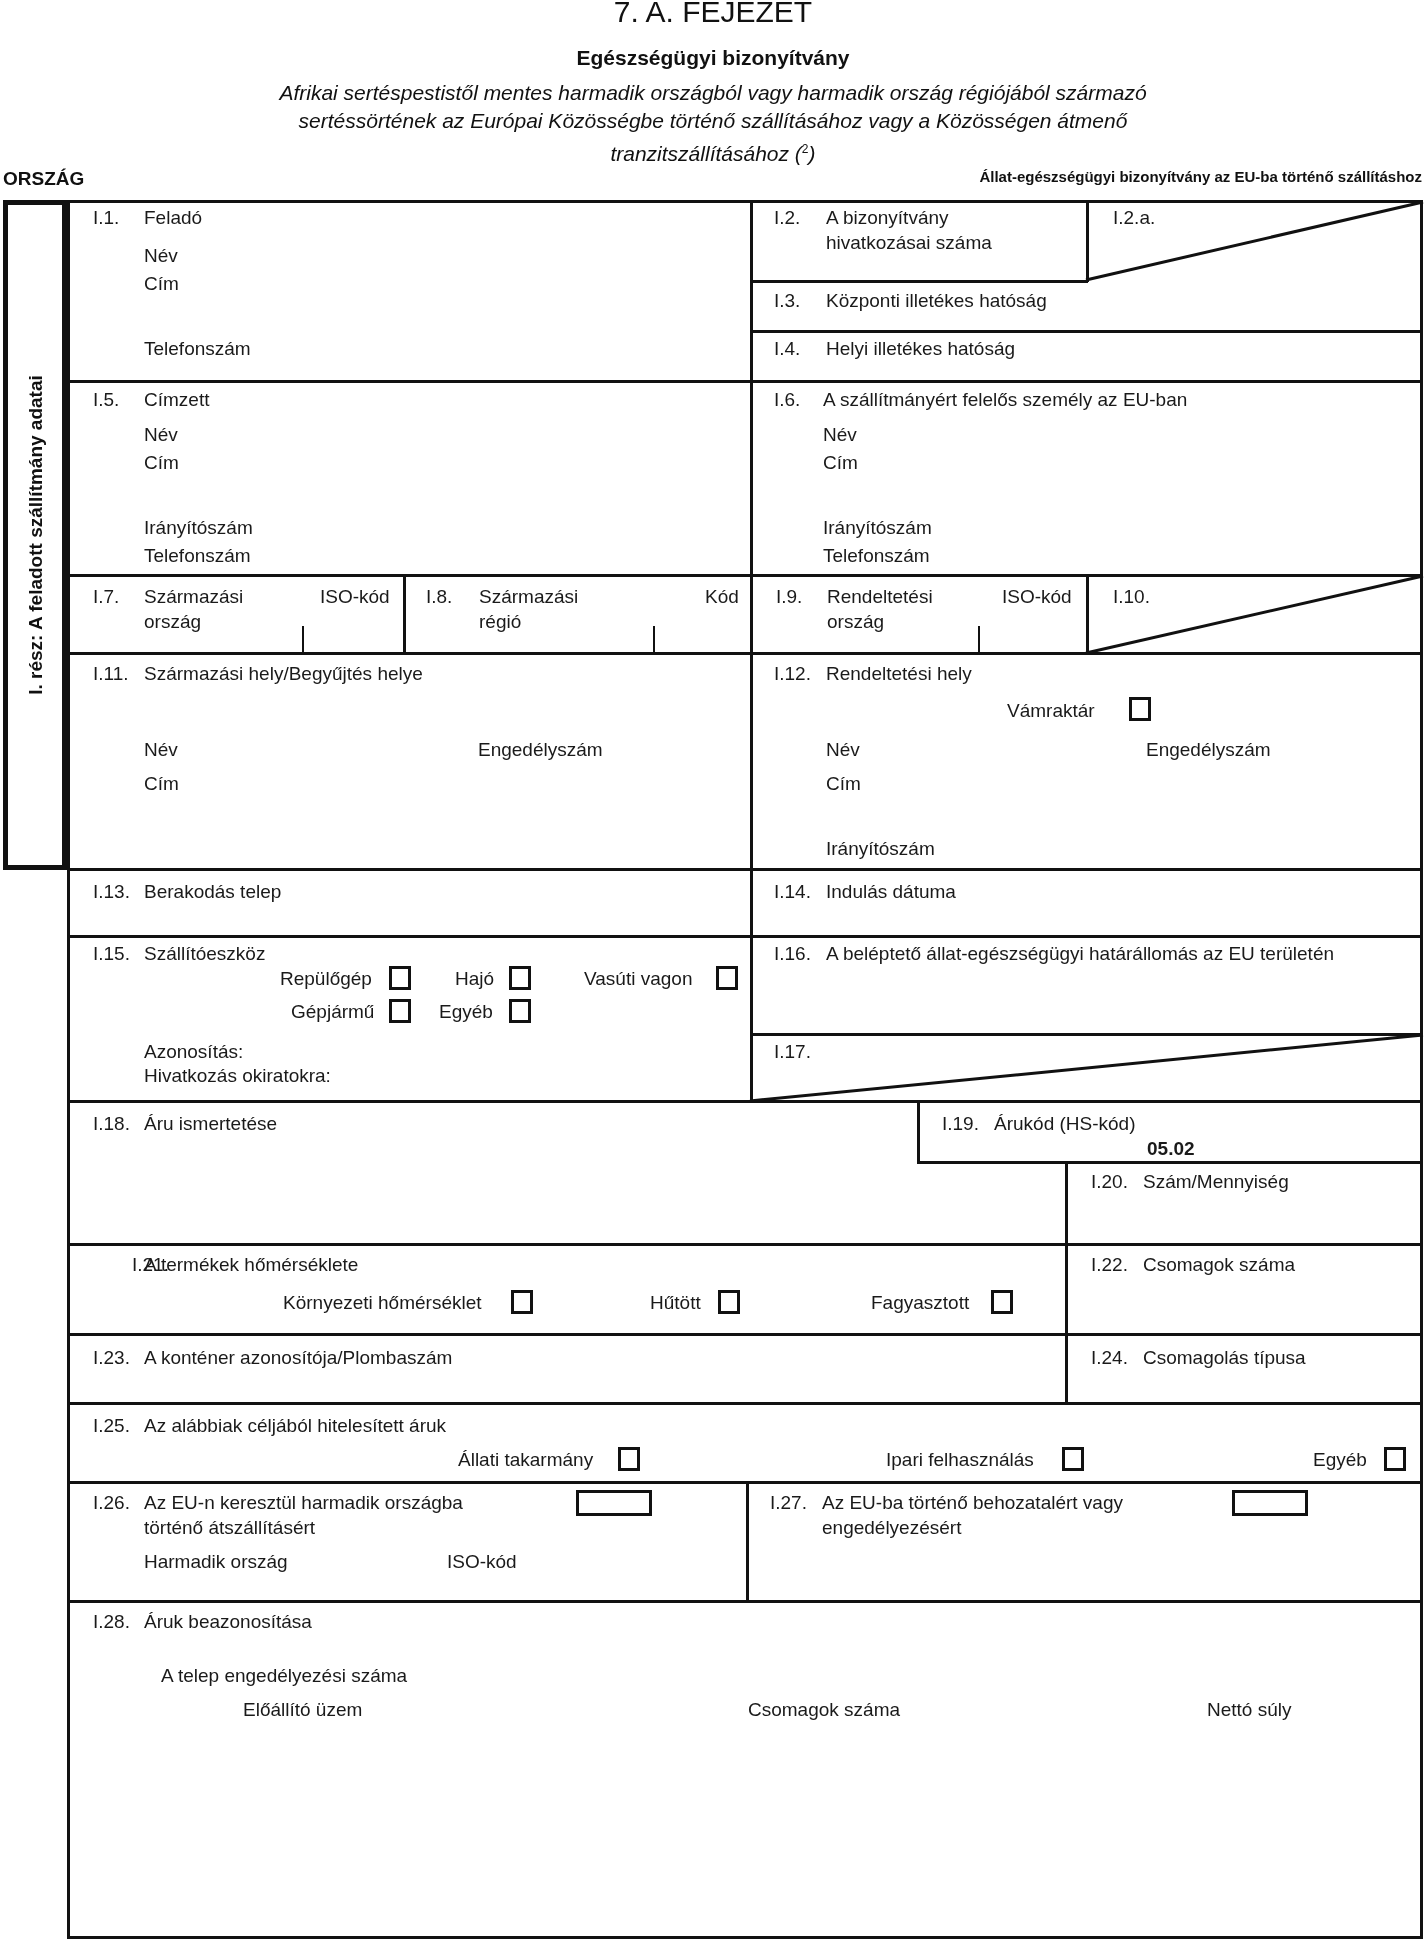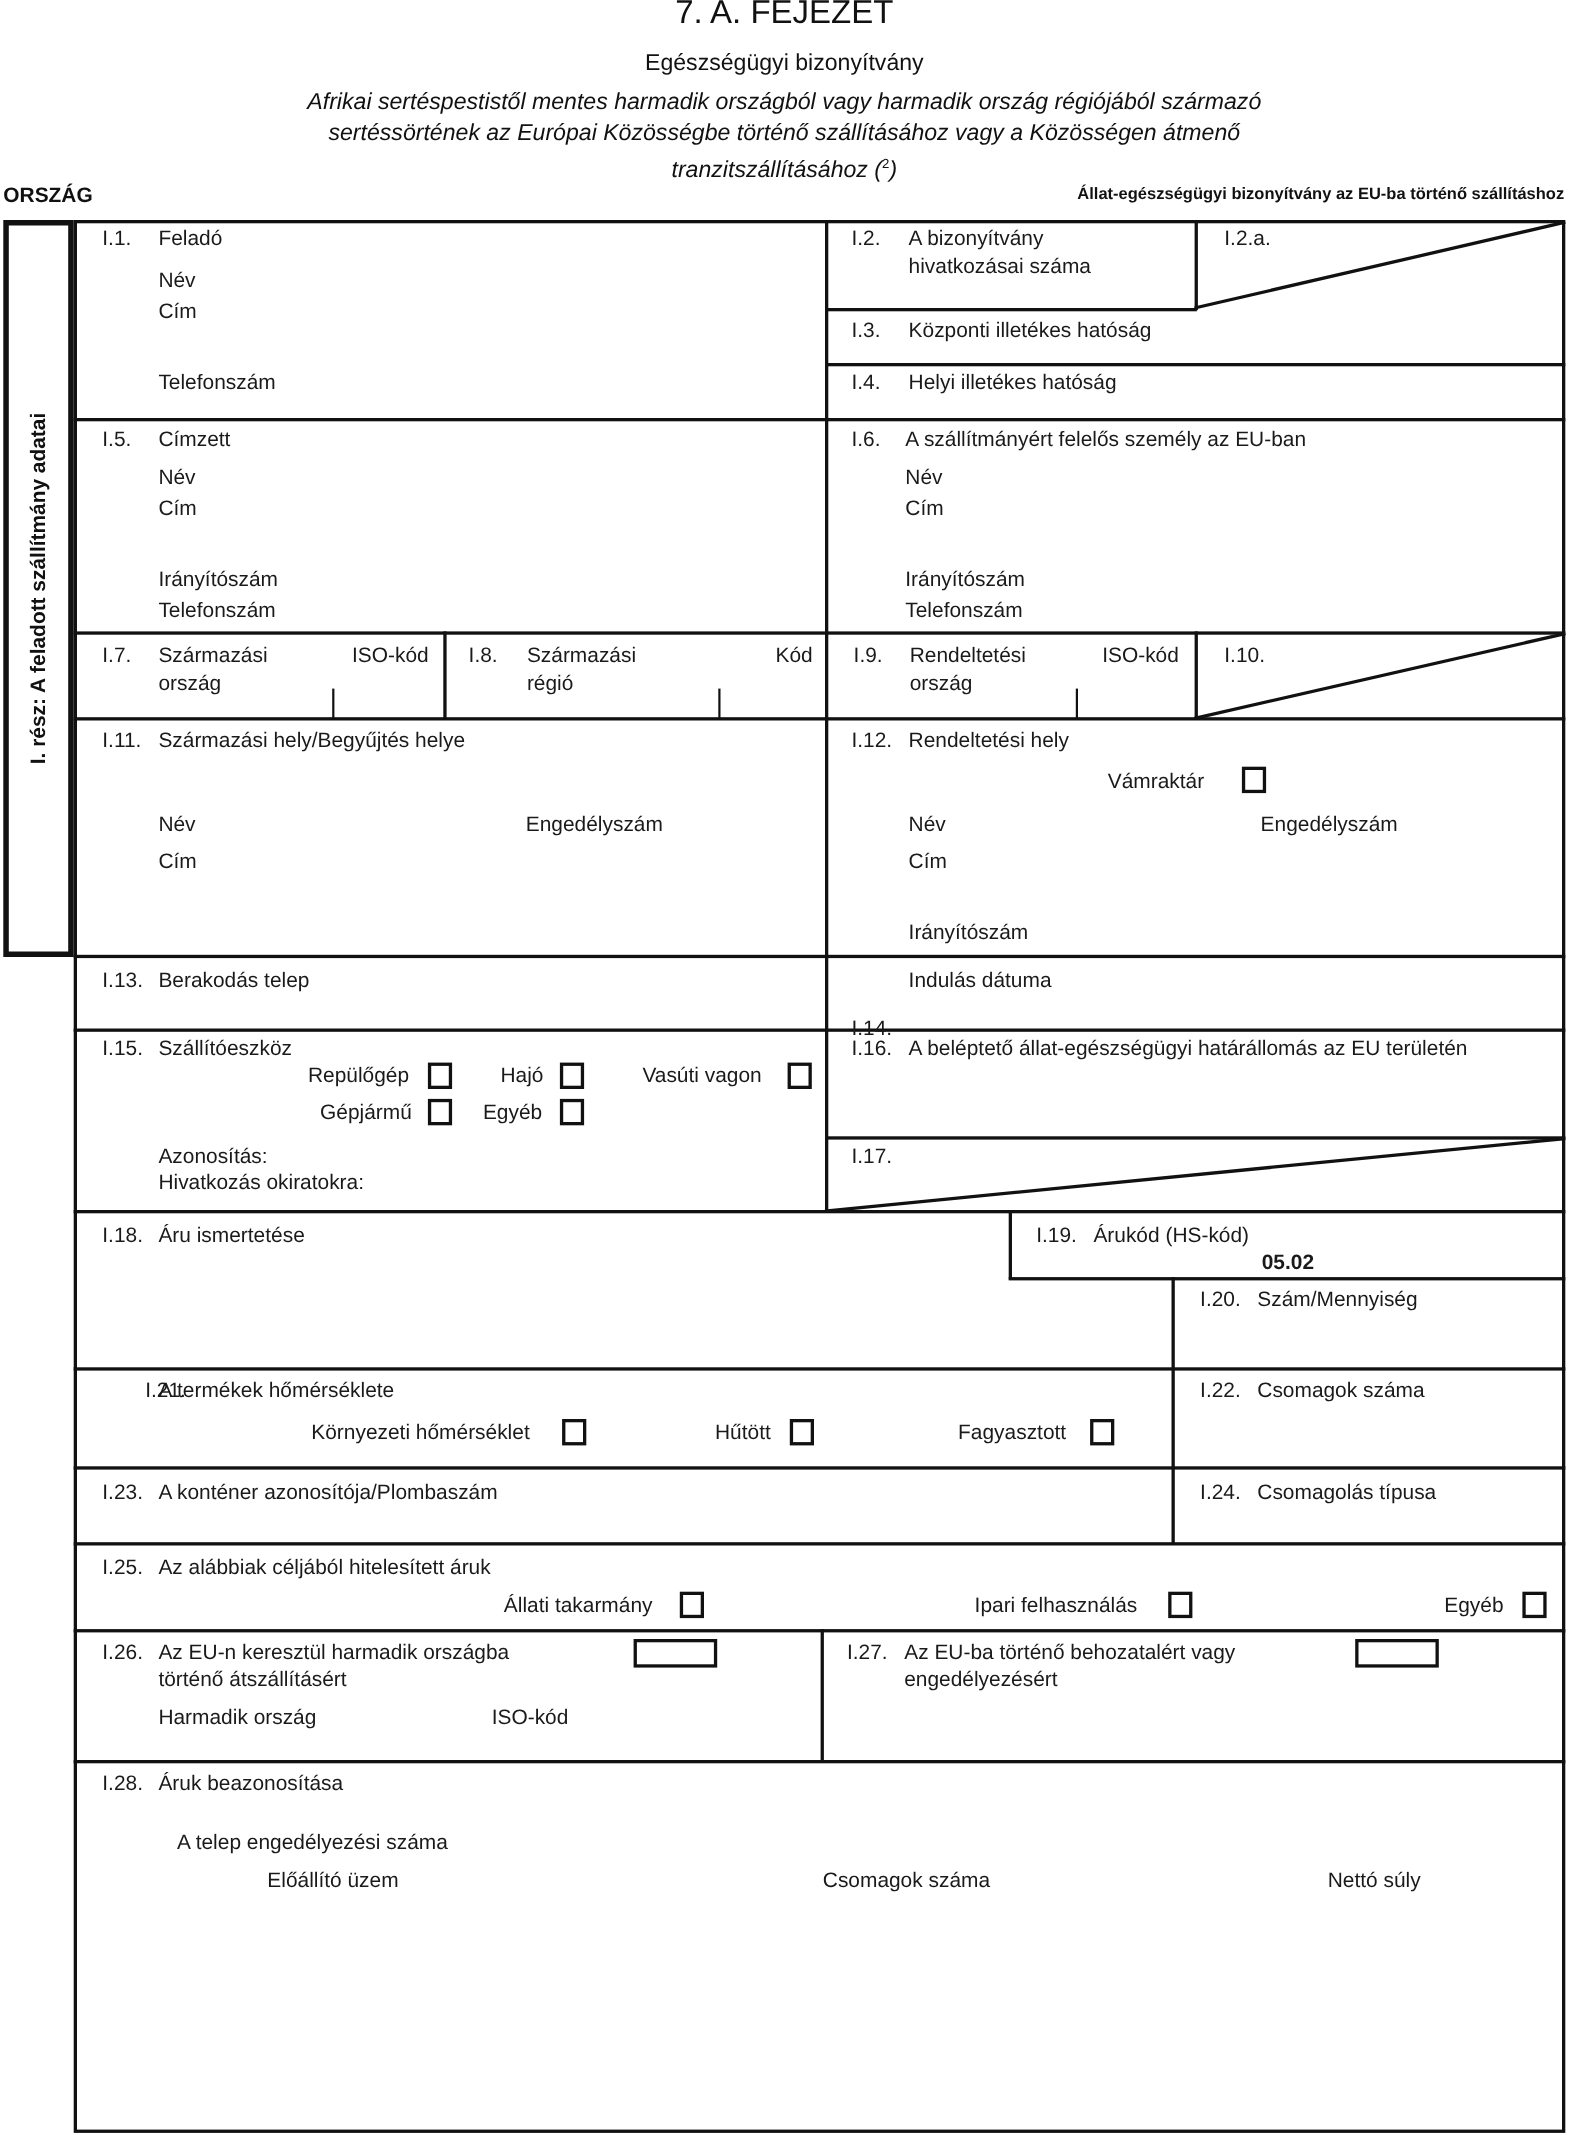--- a/index.html
+++ b/index.html
@@ -11,21 +11,21 @@
   .vl { position: absolute; background: #111; width: 3px; }
   .cb { position: absolute; width: 22px; height: 24px; border: 3px solid #111; box-sizing: border-box; background: #fff; }
   .wb { position: absolute; width: 76px; height: 26px; border: 3px solid #111; box-sizing: border-box; background: #fff; }
   .title { position: absolute; left: 0; width: 1426px; text-align: center; }
   svg.diag { position: absolute; overflow: visible; }
 </style>
 </head>
 <body>
 
 <div class="title" style="top:-6px;font-size:30px;line-height:36px;">7. A. FEJEZET</div>
-<div class="title" style="top:46px;font-size:21px;font-weight:normal;">Egészségügyi bizonyítvány</div>
+<div class="title" style="top:46px;font-size:21px;font-weight:bold;">Egészségügyi bizonyítvány</div>
 <div class="title" style="top:80px;font-size:21px;font-style:italic;line-height:26px;">Afrikai sertéspestistől mentes harmadik országból vagy harmadik ország régiójából származó</div>
 <div class="title" style="top:108px;font-size:21px;font-style:italic;line-height:26px;">sertéssörtének az Európai Közösségbe történő szállításához vagy a Közösségen átmenő</div>
 <div class="title" style="top:136px;font-size:21px;font-style:italic;line-height:26px;">
   <span>tranzitszállításához (</span><sup style="font-size:12px;font-style:normal;">2</sup><span>)</span>
 </div>
 <div class="abs" style="left:3px;top:168px;font-size:19px;font-weight:bold;">ORSZÁG</div>
 <div class="abs" style="right:4px;top:168px;font-size:15px;font-weight:bold;">Állat-egészségügyi bizonyítvány az EU-ba történő szállításhoz</div>
 
 <div class="abs" style="left:3px;top:200px;width:64px;height:670px;border:5px solid #111;box-sizing:border-box;"></div>
 <div class="abs" style="left:36px;top:535px;transform:translate(-50%,-50%) rotate(-90deg);font-size:19px;font-weight:bold;white-space:nowrap;">I. rész: A feladott szállítmány adatai</div>
@@ -126,21 +126,21 @@
 <div class="t" style="left:826px;top:662px;">Rendeltetési hely</div>
 <div class="t" style="left:1007px;top:699px;">Vámraktár</div>
 <div class="cb" style="left:1129px;top:697px;"></div>
 <div class="t" style="left:826px;top:738px;">Név</div>
 <div class="t" style="left:1146px;top:738px;">Engedélyszám</div>
 <div class="t" style="left:826px;top:772px;">Cím</div>
 <div class="t" style="left:826px;top:837px;">Irányítószám</div>
 
 <div class="t" style="left:93px;top:880px;">I.13.</div>
 <div class="t" style="left:144px;top:880px;">Berakodás telep</div>
-<div class="t" style="left:774px;top:880px;margin-top:44px;">I.14.</div>
+<div class="t" style="left:774px;top:880px;">I.14.</div>
 <div class="t" style="left:826px;top:880px;">Indulás dátuma</div>
 
 <div class="t" style="left:93px;top:942px;">I.15.</div>
 <div class="t" style="left:144px;top:942px;">Szállítóeszköz</div>
 
 <div class="t" style="left:280px;top:967px;">Repülőgép</div>
 <div class="cb" style="left:389px;top:966px;"></div>
 <div class="t" style="left:455px;top:967px;">Hajó</div>
 <div class="cb" style="left:509px;top:966px;"></div>
 <div class="t" style="left:584px;top:967px;">Vasúti vagon</div>

